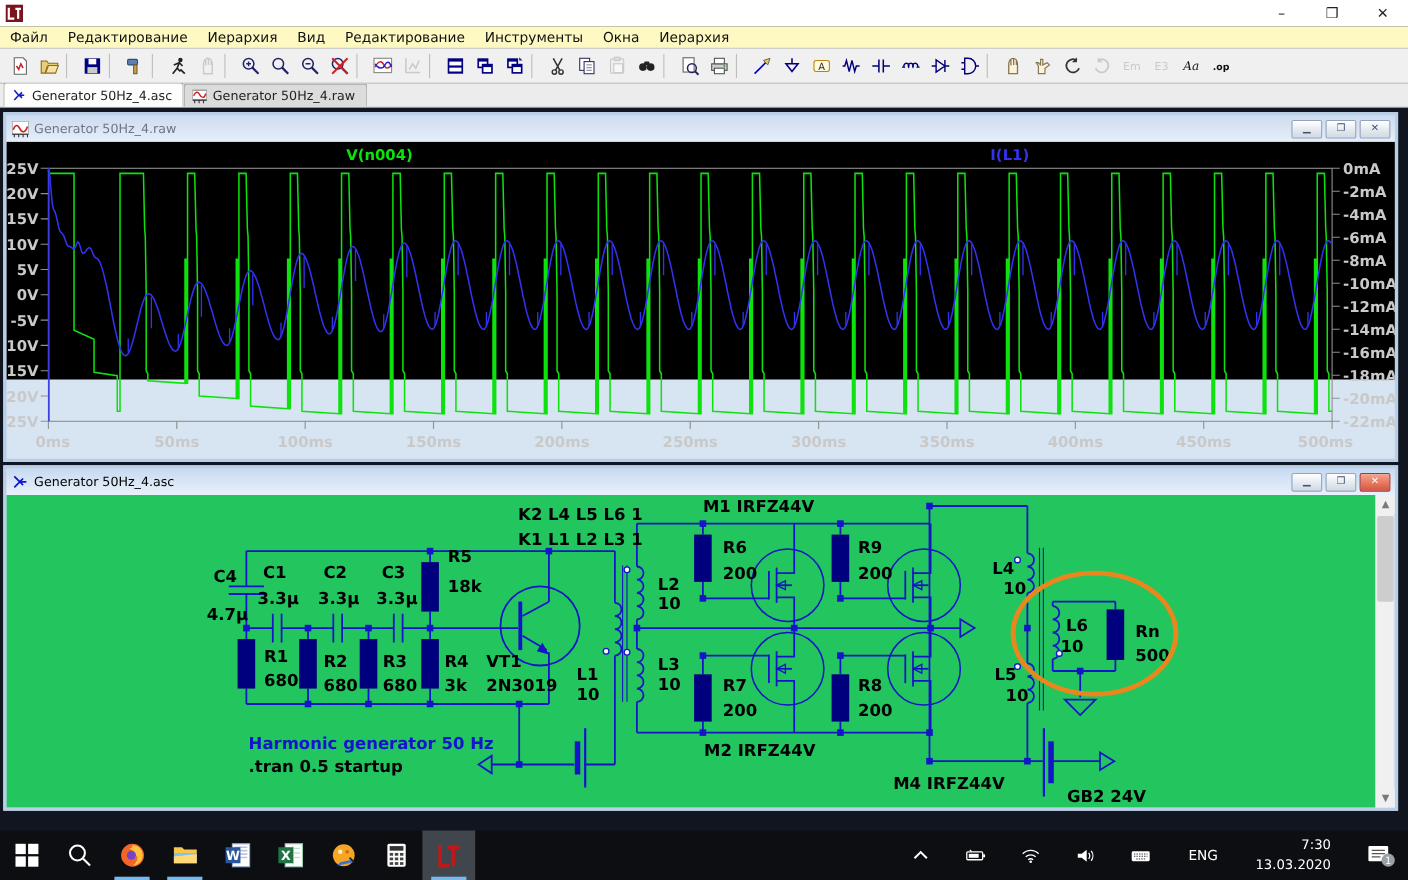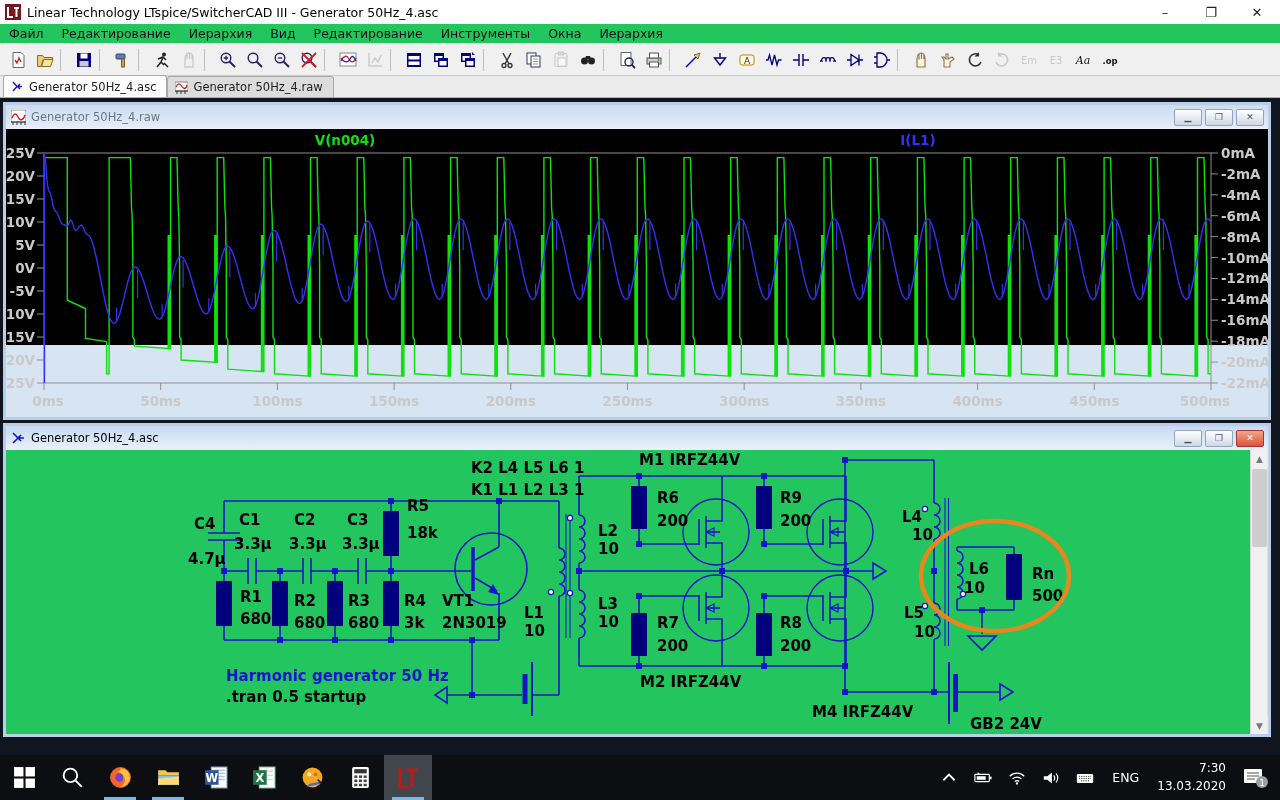--- a/index.html
+++ b/index.html
@@ -3,21 +3,21 @@
 <meta charset="utf-8">
 <style>
   * { margin:0; padding:0; box-sizing:border-box; }
   html,body { width:1280px; height:800px; overflow:hidden; font-family:"DejaVu Sans",sans-serif; background:#10151f; }
   .abs { position:absolute; }
   
   #titlebar { left:0; top:0; width:1280px; height:24px; background:#ffffff; display:flex; align-items:center; }
   #titlebar .ttl { font-size:12.5px; color:#000; margin-left:6px; }
   .winbtns { margin-left:auto; display:flex; height:24px; }
   .winbtn { width:46px; height:24px; display:flex; align-items:center; justify-content:center; color:#222; font-size:13px; }
-  #menubar { left:0; top:24px; width:1280px; height:20px; background:#22c55e; display:flex; align-items:center; border-bottom:1px solid #e4e4e4; }
+  #menubar { left:0; top:24px; width:1280px; height:20px; background:#fef9c3; display:flex; align-items:center; border-bottom:1px solid #e4e4e4; }
   .menuitem { font-size:12.5px; color:#111; padding:2px 9px; }
   #toolbar { left:0; top:44px; width:1280px; height:32px; background:#f0f0f0; border-bottom:1px solid #c9c9c9; display:flex; align-items:center; padding-left:4px; }
   .tbtn { width:27px; height:26px; display:flex; align-items:center; justify-content:center; border:1px solid transparent; border-radius:2px; }
   .tbtn svg { width:18px; height:18px; }
   .tsep { width:7px; height:22px; border-left:1px solid #bdbdbd; margin:0 3px 0 2px; }
   #tabbar { left:0; top:76px; width:1280px; height:22px; background:#ececec; display:flex; align-items:flex-end; padding-left:3px; border-bottom:1px solid #9fb6cf; }
   .tab { display:flex; align-items:center; gap:5px; font-size:11.5px; color:#222; padding:3px 10px 3px 7px; border:1px solid #a9a9a9; border-bottom:none; border-radius:3px 3px 0 0; background:#dcdcdc; height:21px; }
   .tab.active { background:#fdfdfd; height:22px; }
   
   #mdi { left:0; top:98px; width:1280px; height:657px; background:#10151f; }
@@ -38,35 +38,34 @@
   
   #vscroll { position:absolute; width:17px; background:#f0f0f0; border-left:1px solid #d5d5d5; }
   .scr-arrow { width:17px; height:17px; display:flex; align-items:center; justify-content:center; color:#7a7a7a; font-size:9px; background:#f0f0f0; }
   #scr-thumb { position:absolute; left:1px; width:15px; background:#cdcdcd; border-radius:2px; }
   
   #taskbar { left:0; top:755px; width:1280px; height:45px; background:#0c0e12; display:flex; align-items:center; }
   .tk { width:48px; height:45px; display:flex; align-items:center; justify-content:center; position:relative; }
   .tk svg { width:25px; height:25px; }
   .runline { position:absolute; bottom:0; left:8px; width:32px; height:3px; background:#76b9ed; }
   .tk.activecell { background:#41464d; }
-  .tray { margin-left:auto; display:flex; align-items:center; gap:4px; padding-right:4px; }
+  .tray { margin-left:auto; display:flex; align-items:center; gap:20px; padding-right:4px; }
   .trayico { width:30px; height:45px; display:flex; align-items:center; justify-content:center; }
   .trayico svg { width:18px; height:18px; }
   #clock { color:#fff; font-size:12px; text-align:right; line-height:1.45; padding:0 6px; }
   #lang { color:#fff; font-size:12.5px; padding:0 8px; }
 </style>
 </head>
 <body>
 
 <div id="titlebar" class="abs">
   <svg width="16" height="16" style="margin-left:5px">
     <rect x="0" y="0" width="16" height="16" fill="#7a1520"></rect>
     <path d="M3 3 L3 13 L8 13 M9 4 H14 M11.5 4 V13" stroke="#fff" stroke-width="2" fill="none"></path>
   </svg>
-  <span class="ttl">Linear Technology LTspice/SwitcherCAD III - Generator 50Hz_4.asc</span>
   <div class="winbtns">
     <div class="winbtn">–</div>
     <div class="winbtn">❐</div>
     <div class="winbtn">✕</div>
   </div>
 </div>
 
 <div id="menubar" class="abs">
     <div class="menuitem">Файл</div>
     <div class="menuitem">Редактирование</div>

